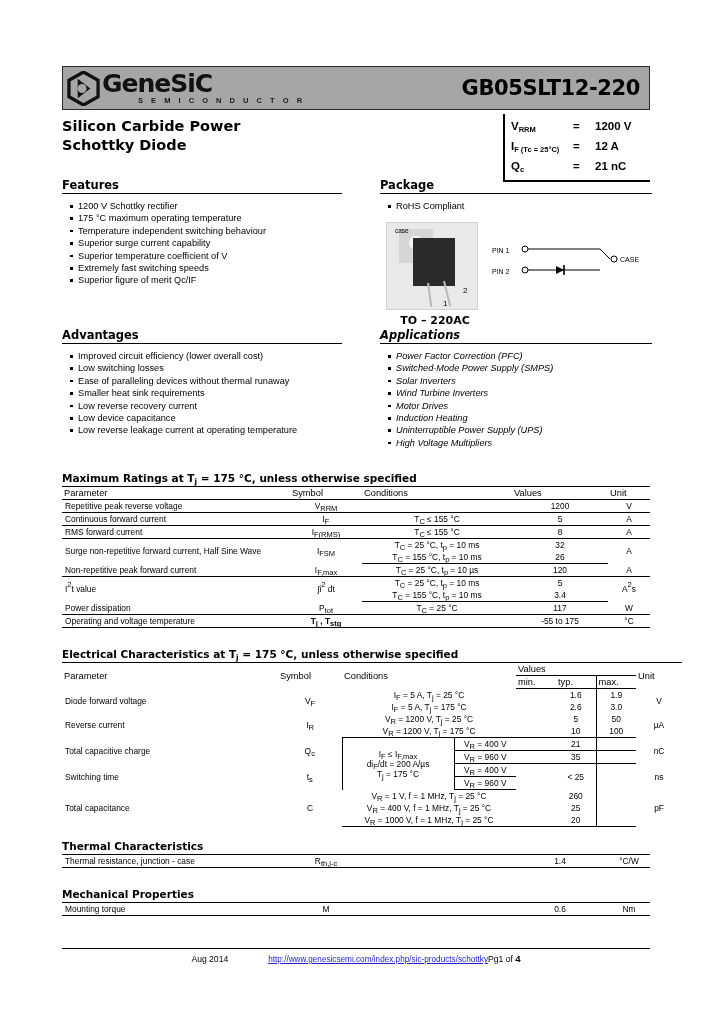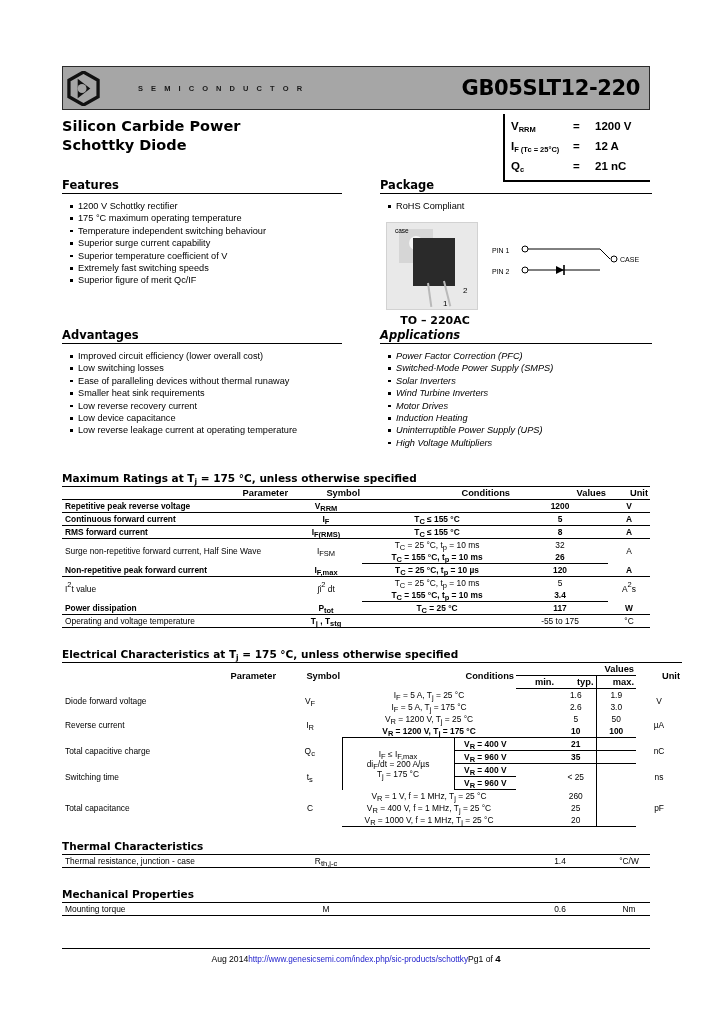--- a/index.html
+++ b/index.html
@@ -96,59 +96,60 @@
 
   
   .tbl-title {
     font-size:10.5px; font-weight:bold; margin-bottom:2px;
     font-family:"DejaVu Sans", sans-serif;
   }
   table.dt { border-collapse:collapse; width:588px; table-layout:fixed; }
   table.dt td, table.dt th {
     font-size:8.4px; padding:1px 2px; vertical-align:middle;
   }
-  table.dt th { font-weight:bold; font-size:9.3px; text-align:right;margin-top:40px; }
+  table.dt th { font-weight:normal; font-size:9.3px; text-align:left;margin-top:40px; }
   .rule-t { border-top:1.4px solid #000; }
   .rule-b { border-bottom:1.4px solid #000; }
   .rule-th { border-bottom:0.9px solid #000; }
   .rl { border-left:0.9px solid #000; }
   .rr { border-right:0.9px solid #000; }
   .ctr { text-align:center; }
   .lft { text-align:left; padding-left:3px !important; }
-  .hairline { border-bottom:0.8px solid #000;font-weight:bold; }
+  .hairline { border-bottom:0.8px solid #000; }
 
   .sec-max { position:absolute; left:0; top:472px; }
   .sec-ec  { position:absolute; left:0; top:648px; }
   .sec-th  { position:absolute; left:0; top:840px; }
   .sec-mech{ position:absolute; left:0; top:888px; }
 
   
   .footer {
     position:absolute; left:0; top:948px; width:588px;
     border-top:1.1px solid #000; padding-top:4px;
     display:flex; justify-content:center; align-items:baseline;
     font-size:8.6px;
   }
-  .foot-url { color:#2222cc; font-size:8.2px; }
+  .foot-url { color:#2222cc; text-decoration:underline; font-size:8.2px;padding-left:40px; }
   .foot-pg { font-size:8.6px; }
   .foot-pg b { font-size:9.6px; }
 </style>
 </head>
 <body>
 
 <div class="page">
 
   <div class="hdr-bar">
     <div class="logo-wrap">
       <svg class="hexlogo" viewBox="0 0 34 36">
         <polygon points="17,1 32,9.5 32,26.5 17,35 2,26.5 2,9.5" fill="none" stroke="#111" stroke-width="3.4"></polygon>
         <polygon points="11,8 24,18 11,28" fill="#111"></polygon>
         <circle cx="15.5" cy="18" r="4.6" fill="#a6a6a6"></circle>
       </svg>
       <span class="logo-text">
+        <span class="logo-main">GeneSiC</span>
         <span class="logo-sub">S E M I C O N D U C T O R</span>
       </span>
     </div>
     <div class="part-no">GB05SLT12-220</div>
   </div>
 
   <div class="title">
     <div>Silicon Carbide Power</div>
     <div>Schottky Diode</div>
   </div>

